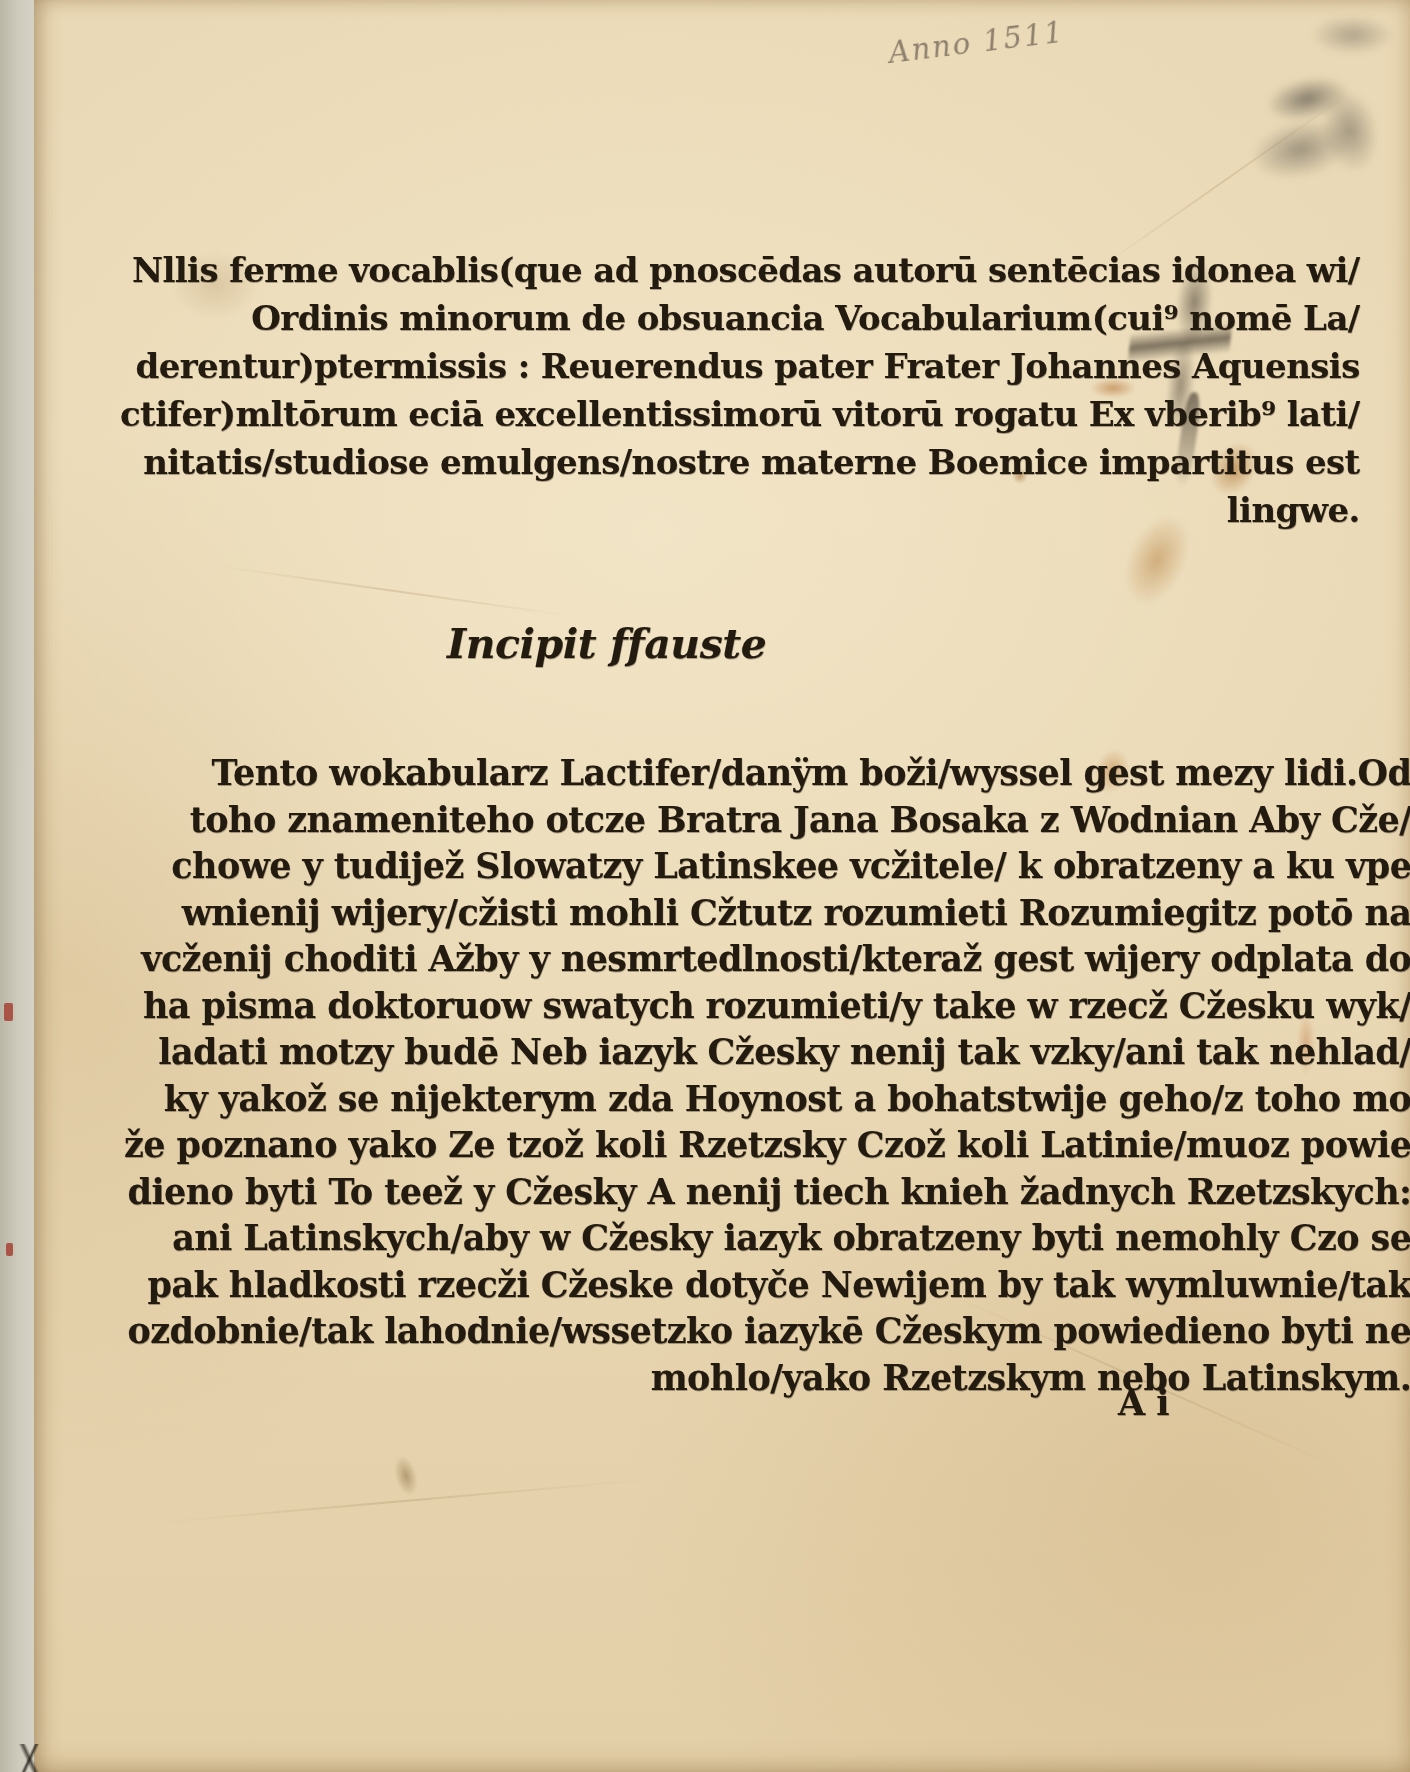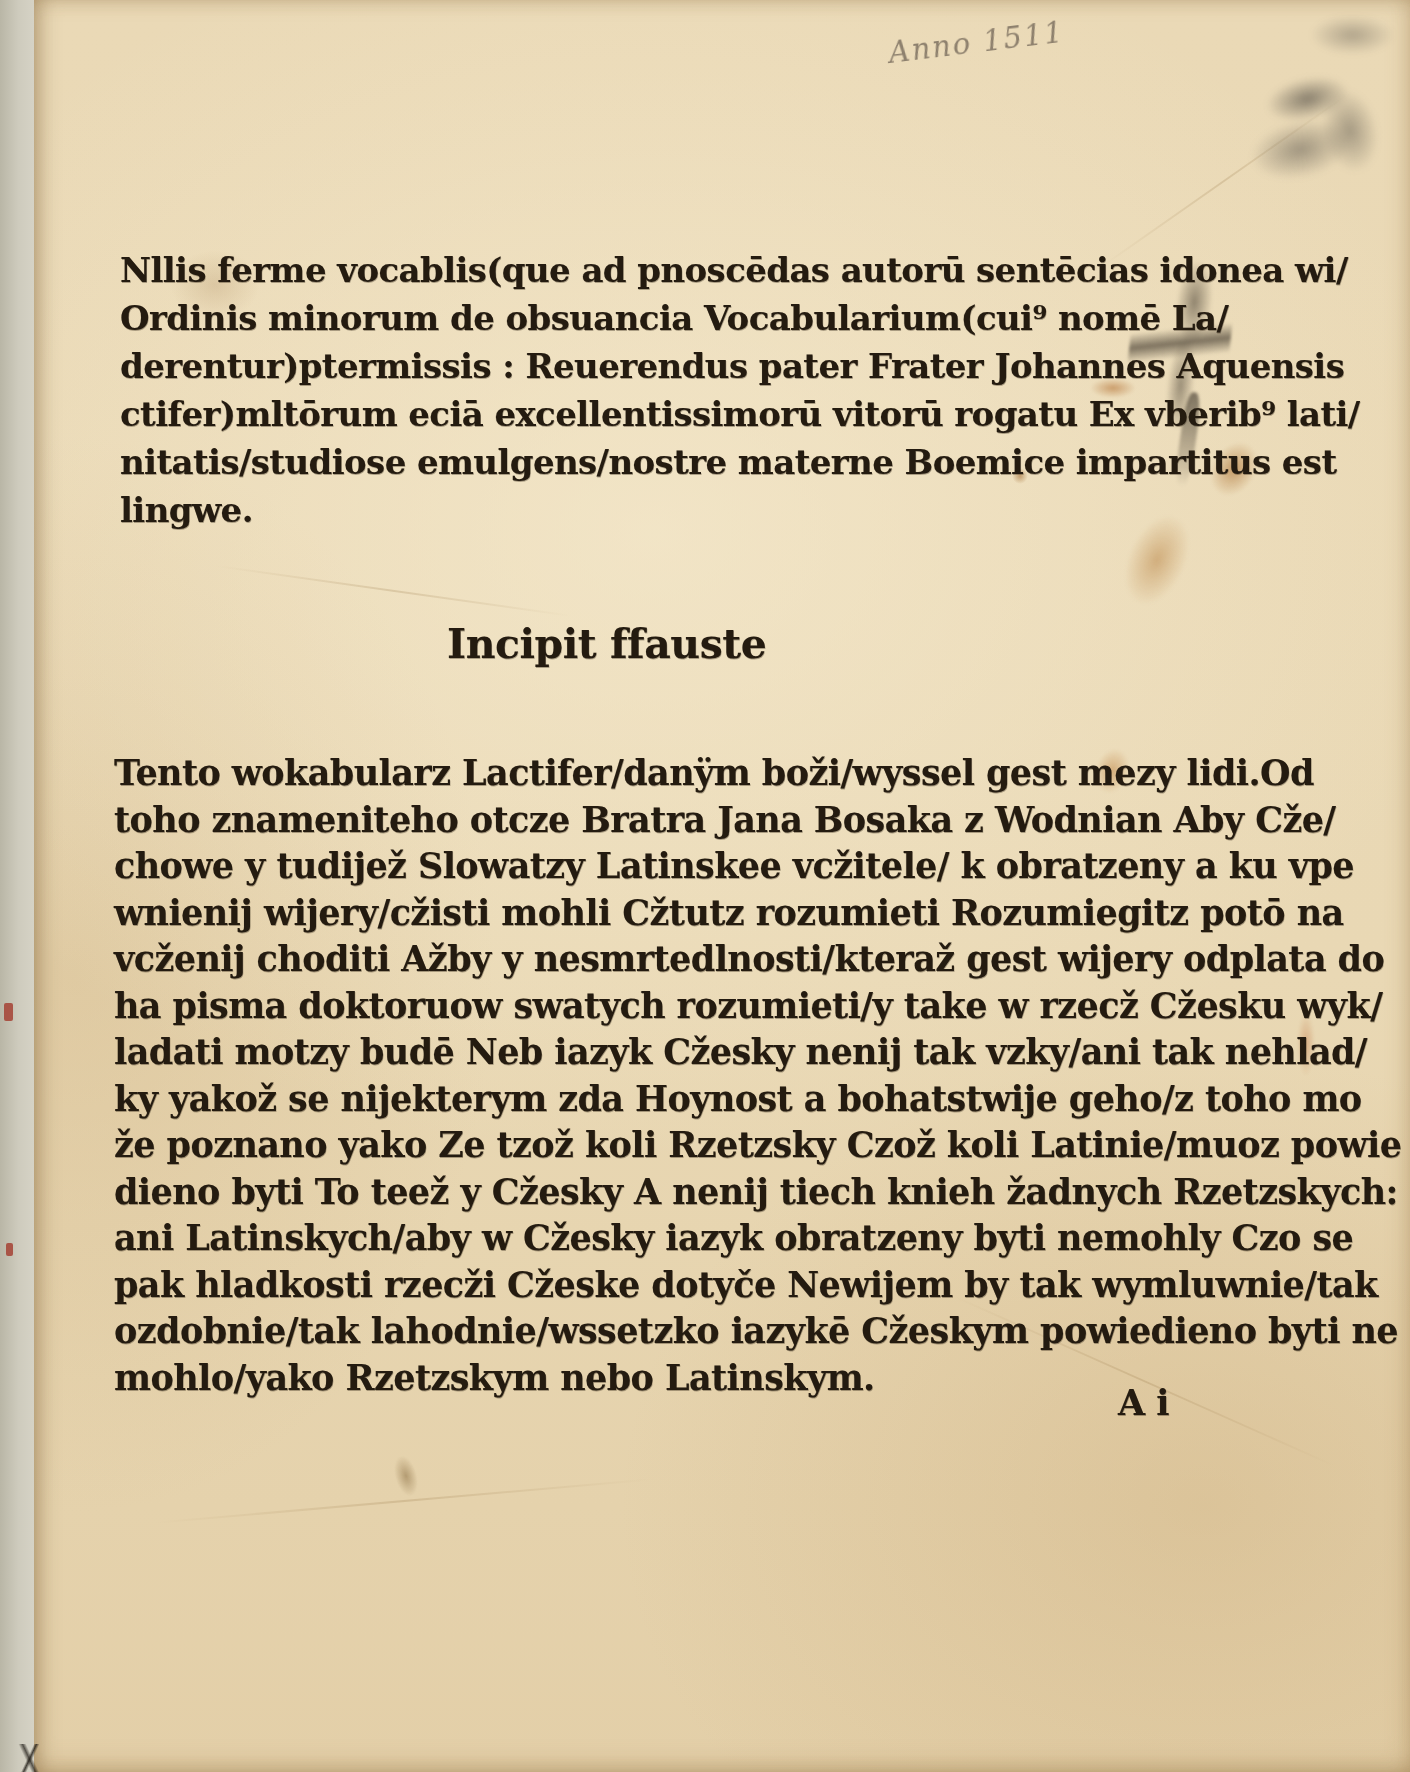--- a/index.html
+++ b/index.html
@@ -34,24 +34,25 @@
   .crease{position:absolute;background:linear-gradient(90deg,rgba(0,0,0,0),rgba(146,112,62,.22),rgba(0,0,0,0));pointer-events:none;}
   .c1{left:900px;top:1380px;width:420px;height:2px;transform:rotate(24deg);}
   .c2{left:180px;top:590px;width:360px;height:2px;transform:rotate(8deg);}
   .c3{left:1040px;top:180px;width:300px;height:2px;transform:rotate(-35deg);}
   .c4{left:120px;top:1500px;width:500px;height:2px;transform:rotate(-5deg);}
 
   .blacktext{
     position:absolute;color:var(--ink);font-weight:700;
     letter-spacing:-0.6px;white-space:nowrap;
     text-shadow:0.5px 0.6px 0 rgba(40,28,14,.35), -0.3px 0.2px 0 rgba(40,28,14,.18);
+    text-align:right;
   }
   .latin{left:120px;top:246px;font-size:34px;line-height:48px;}
-  .heading{left:447px;top:620px;font-size:41px;letter-spacing:-0.5px;}
-  .czech{left:114px;top:750px;font-size:35px;line-height:46.5px;}
+  .heading{left:447px;top:620px;font-size:41px;letter-spacing:-0.5px;font-style:italic;}
+  .czech{left:124px;top:750px;font-size:35px;line-height:46.5px;}
   .signature{left:1118px;top:1382px;font-size:35px;}
   .annotation{
     position:absolute;left:888px;top:22px;width:230px;
     color:var(--annotation);font-style:italic;font-size:29px;letter-spacing:2px;
     transform:rotate(-7deg);opacity:.75;filter:blur(.4px);white-space:nowrap;
   }
   
   .smudge-tr{
     position:absolute;left:1218px;top:52px;width:175px;height:160px;border-radius:50% 40% 55% 45%;
     background:

